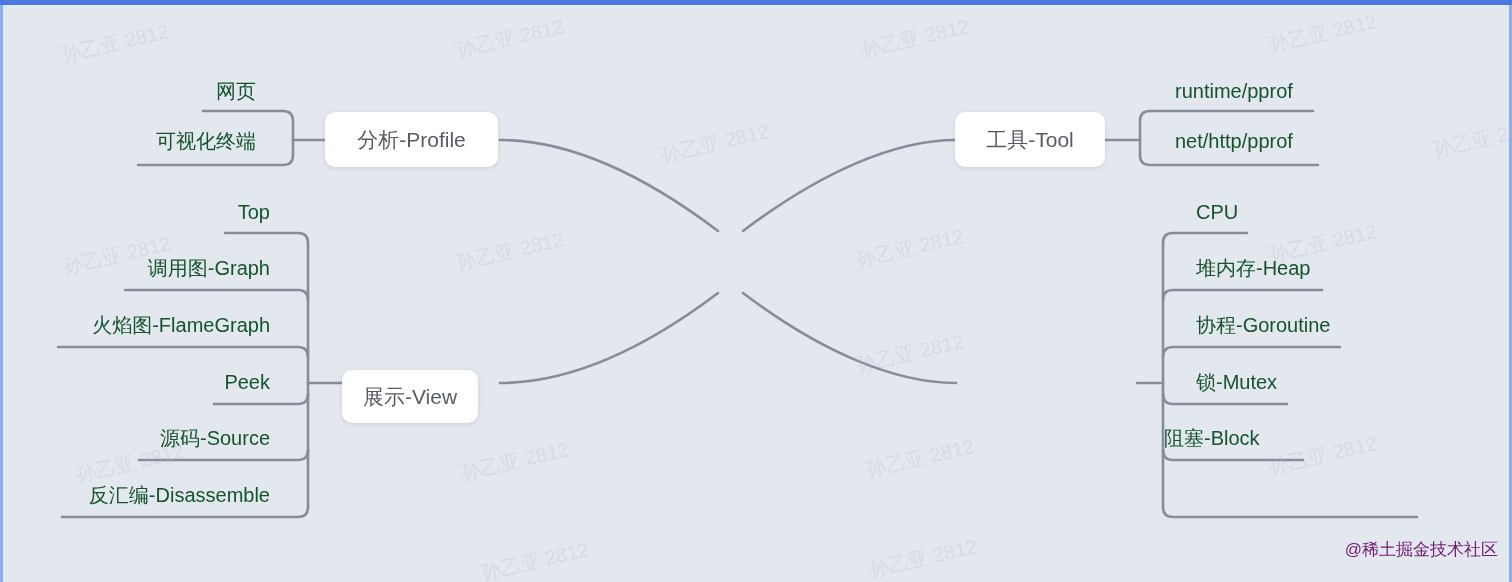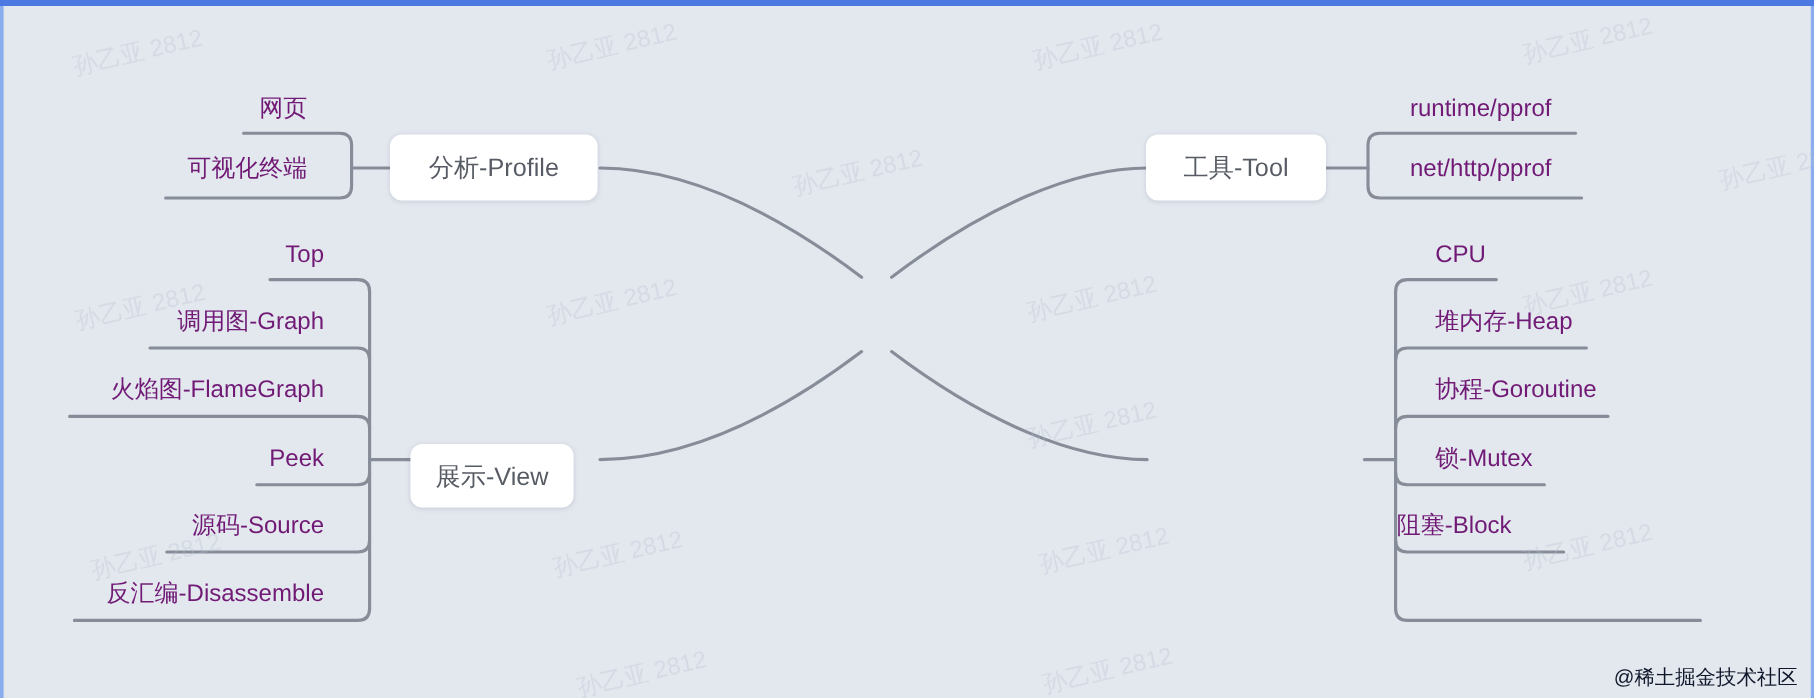--- a/index.html
+++ b/index.html
@@ -36,42 +36,41 @@
     background:#e18a77;
     color:#ffffff;
     font-size:31px;
     border-radius:13px;
     box-shadow:0 2px 5px rgba(150,80,60,0.25);
     letter-spacing:1px;
   }
   .child{
     position:absolute;
     height:28px;line-height:28px;
-    font-size:20px;color:#701a75;
+    font-size:20px;color:#14532d;
     white-space:nowrap;
     z-index:3;
   }
   .child.r{text-align:right;}
   .wm{
     position:absolute;
     font-size:20px;
     color:rgba(182,192,209,0.30);
     transform:rotate(-13deg);
     white-space:nowrap;
     z-index:1;
     user-select:none;
   }
   .credit{
     position:absolute;
     right:14px;top:538px;
     font-size:17px;
-    color:#0f172a;
+    color:#701a75;
     z-index:4;
     white-space:nowrap;
-    margin-top:15px;
   }
 </style>
 </head>
 <body>
 
 <div class="canvas">
 
   <div class="topbar"></div>
   <div class="edge left"></div>
   <div class="edge right"></div>

